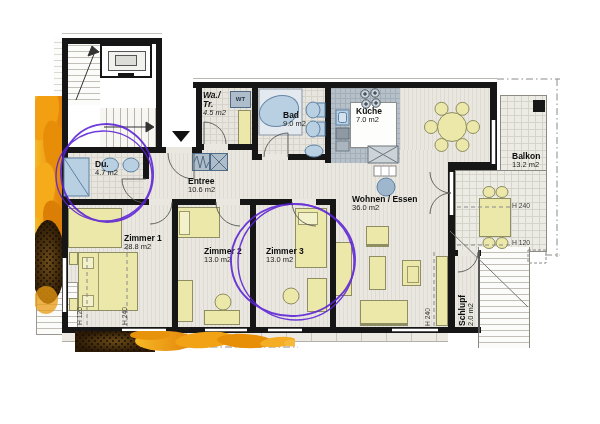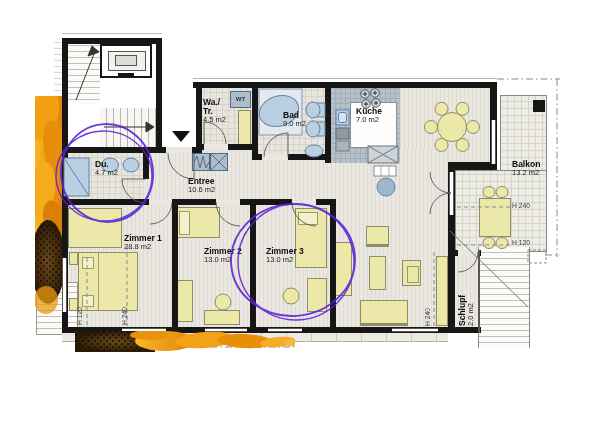--- a/index.html
+++ b/index.html
@@ -251,50 +251,54 @@
       <line x1="545" y1="255" x2="560" y2="255"></line>
       <line x1="80" y1="347" x2="298" y2="347"></line>
       <rect x="528" y="250" width="18" height="13" stroke-dasharray="3 2"></rect>
     </g>
   </svg>
 
   <div class="lbl z7" style="left:95px;top:160px;">
     <div class="nm">Du.</div>
     <div class="ar">4.7 m2</div>
   </div>
-  <div class="lbl z7" style="left:203px;top:98px;">
+  <div class="lbl z7" style="left:203px;top:91px;font-style:italic;">
     <div class="nm">Wa./</div>
     <div class="nm">Tr.</div>
     <div class="ar">4.5 m2</div>
   </div>
   <div class="lbl z7" style="left:283px;top:111px;">
     <div class="nm">Bad</div>
     <div class="ar">9.0 m2</div>
   </div>
   <div class="lbl z7" style="left:356px;top:107px;">
     <div class="nm">Küche</div>
     <div class="ar">7.0 m2</div>
   </div>
   <div class="lbl z7" style="left:188px;top:177px;">
     <div class="nm">Entree</div>
     <div class="ar">10.6 m2</div>
   </div>
+  <div class="lbl z7" style="left:352px;top:195px;">
+    <div class="nm">Wohnen / Essen</div>
+    <div class="ar">36.0 m2</div>
+  </div>
   <div class="lbl z7" style="left:124px;top:234px;">
     <div class="nm">Zimmer 1</div>
     <div class="ar">28.8 m2</div>
   </div>
   <div class="lbl z7" style="left:204px;top:247px;">
     <div class="nm">Zimmer 2</div>
     <div class="ar">13.0 m2</div>
   </div>
   <div class="lbl z7" style="left:266px;top:247px;">
     <div class="nm">Zimmer 3</div>
     <div class="ar">13.0 m2</div>
   </div>
-  <div class="lbl z7" style="left:504px;top:160px;padding-left:8px;">
+  <div class="lbl z7" style="left:504px;top:152px;padding-left:8px;">
     <div class="nm">Balkon</div>
     <div class="ar">13.2 m2</div>
   </div>
   <div class="lbl rot z7" style="left:458px;top:326px;">
     <div class="nm">Schlupf</div>
     <div class="ar">2.0 m2</div>
   </div>
 
   <div class="hlab rot z7" style="left:76px;top:325px;">H 120</div>
   <div class="hlab rot z7" style="left:121px;top:325px;">H 240</div>

